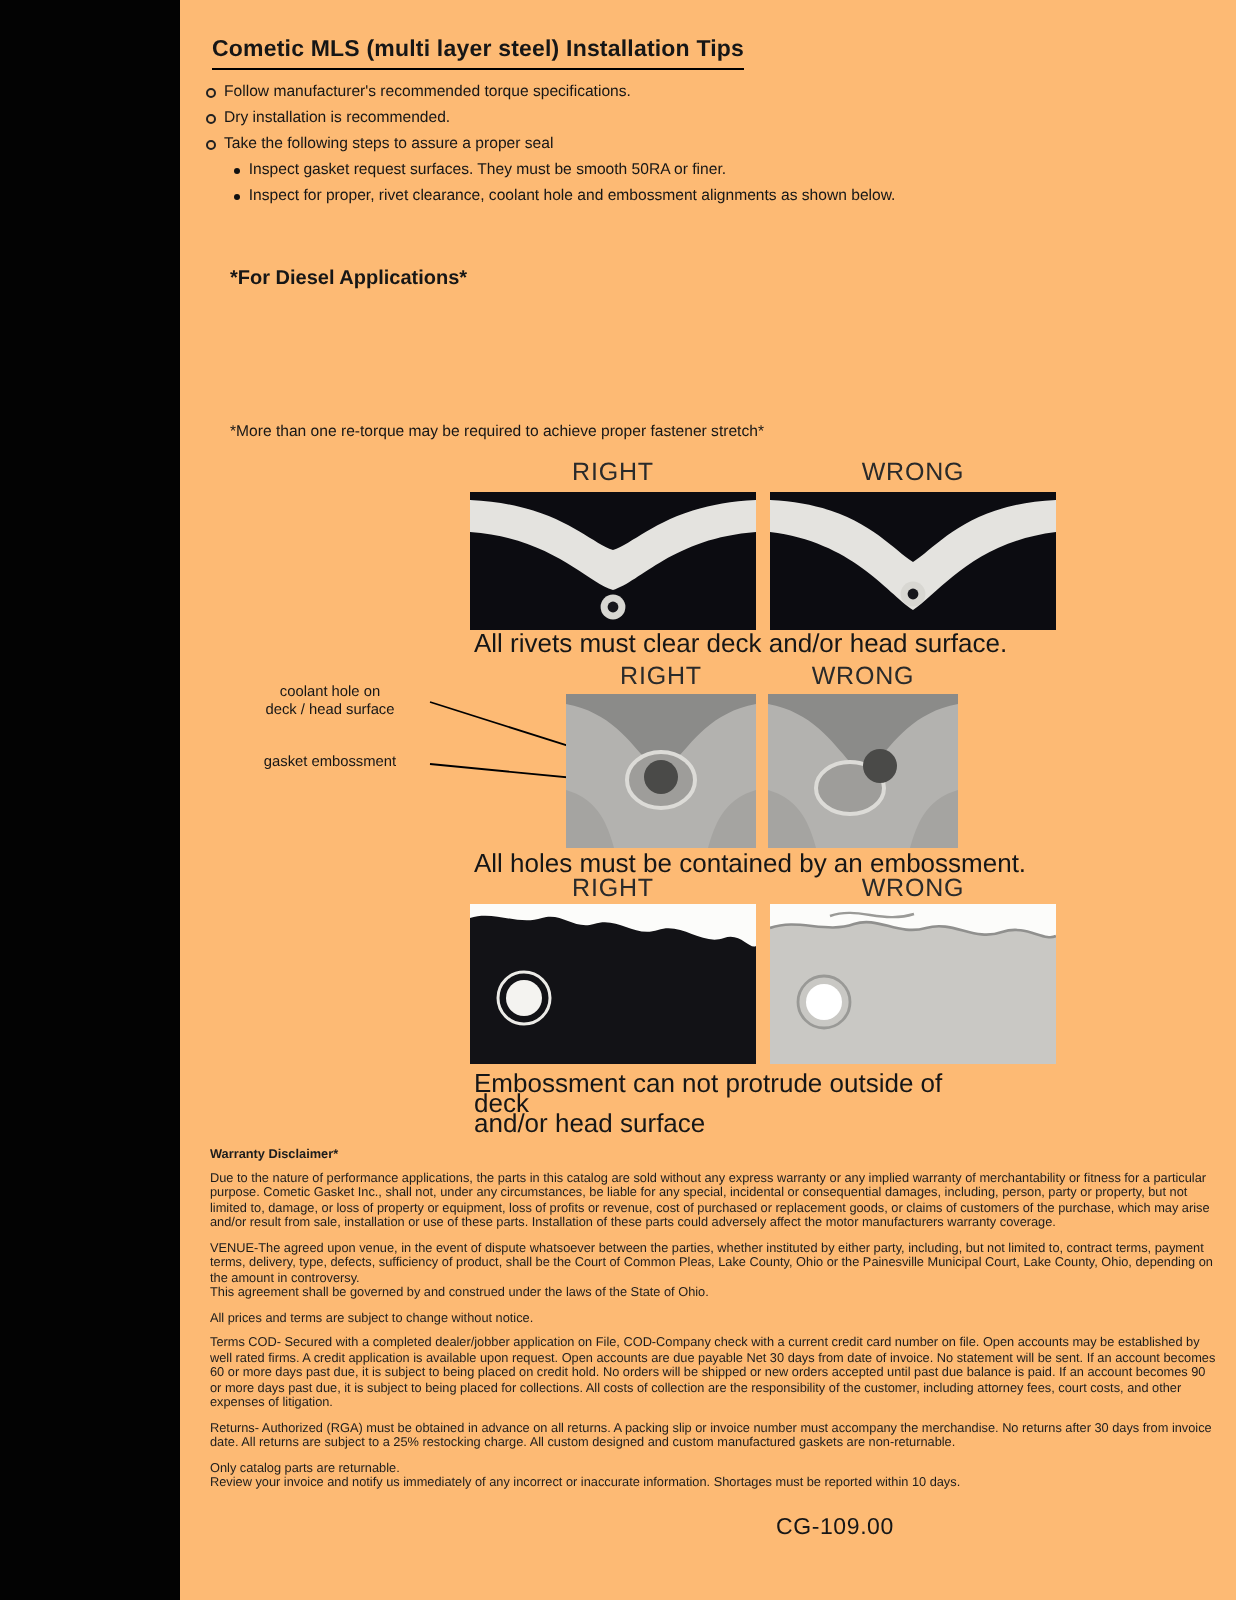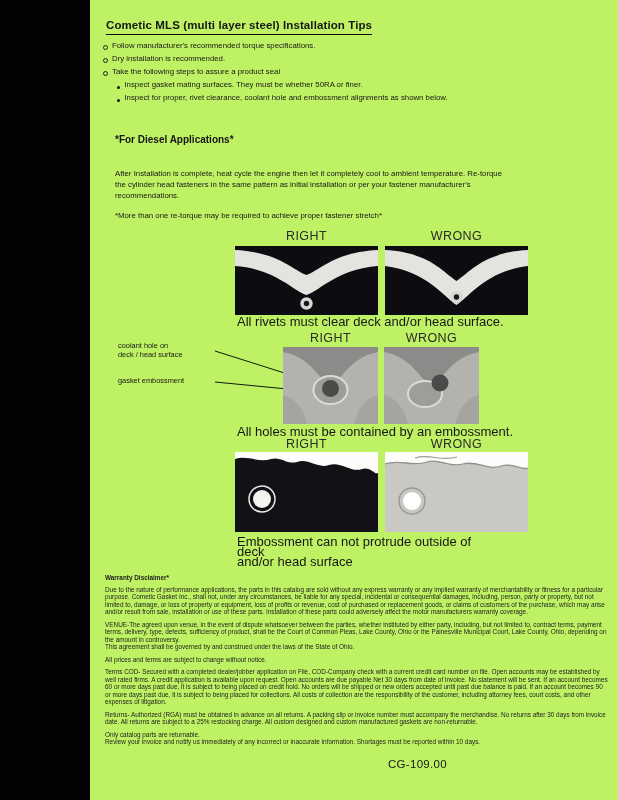--- a/index.html
+++ b/index.html
@@ -1,39 +1,39 @@
 <!DOCTYPE html>
 <html><head>
 <meta charset="utf-8">
 <style>
   html, body { margin:0; padding:0; }
   body { width:618px; height:800px; background:#ffffff; }
-  .page { position:relative; width:618px; height:800px; background:#bef264;
+  .page { position:relative; width:618px; height:800px; background:#fdba74;
           font-family:"Liberation Sans","DejaVu Sans",sans-serif; color:#161616; overflow:hidden; }
   .leftbar { position:absolute; left:0; top:0; width:90px; height:100%; background:#030303; }
   .abs { position:absolute; }
 
   .title { left:106px; top:19px; font-size:11.5px; font-weight:bold;
            border-bottom:1.3px solid #000; padding-bottom:2.5px; letter-spacing:0.1px; }
 
   .tips { left:103px; top:41px; width:505px; font-size:7.8px; line-height:9px; }
-  .tip-row { display:flex; align-items:flex-end; margin-bottom:4px; }
+  .tip-row { display:flex; align-items:center; margin-bottom:4px; }
   .cb { flex:0 0 auto; width:3px; height:3px; border:1px solid #222; border-radius:50%; margin:2px 4px 0 0; }
   .db { flex:0 0 auto; width:3.4px; height:3.4px; background:#111; border-radius:50%; margin:2.4px 4px 0 0; }
   .sub { margin-left:14px; }
 
   .diesel-head { left:115px; top:118px; font-size:10px; font-weight:bold;margin-top:16px; }
   .para { font-size:7.8px; line-height:10.8px; }
   .p1 { left:115px; top:136px; width:398px; }
   .p2 { left:115px; top:169px; width:398px; }
   .note { left:115px; top:211px; font-size:7.8px; }
 
   .rw { font-size:12.5px; color:#2a2a2a; text-align:center; letter-spacing:0.4px; }
   .caption { font-size:13px; line-height:9.8px; }
-  .callout { font-size:7.4px; line-height:8.8px; text-align:left; width:94px; }
+  .callout { font-size:7.4px; line-height:8.8px; text-align:center; width:94px; }
 
   .warranty { left:105px; top:574px; width:503px; font-size:6.4px; line-height:7.5px; color:#1c1c1c; }
   .warranty .w-head { font-weight:bold; margin-bottom:4px; }
   .warranty p { margin:0 0 5px 0; }
   .warranty p.tight { margin-bottom:0; }
 
   .footer { left:388px; top:758px; font-size:11.5px; letter-spacing:0.3px; }
   svg { display:block; }
 </style>
 </head>
@@ -48,34 +48,33 @@
     <div class="tip-row">
       <span class="cb"></span>
       <span>Follow manufacturer's recommended torque specifications.</span>
     </div>
     <div class="tip-row">
       <span class="cb"></span>
       <span>Dry installation is recommended.</span>
     </div>
     <div class="tip-row">
       <span class="cb"></span>
-      <span>Take the following steps to assure a product seal</span>
+      <span>Take the following steps to assure a proper seal</span>
     </div>
     <div class="tip-row sub">
       <span class="db"></span>
-      <span>Inspect gasket mating surfaces.  They must be whether 50RA or finer.</span>
+      <span>Inspect gasket request surfaces.  They must be smooth 50RA or finer.</span>
     </div>
     <div class="tip-row sub">
       <span class="db"></span>
       <span>Inspect for proper, rivet clearance, coolant hole and embossment alignments as shown below.</span>
     </div>
   </div>
 
   <div class="abs diesel-head">*For Diesel Applications*</div>
-  <div class="abs para p2">After Installation is complete, heat cycle the engine then let it completely cool to ambient temperature. Re-torque the cylinder head fasteners in the same pattern as initial installation or per your fastener manufacturer's recommendations.</div>
   <div class="abs note">*More than one re-torque may be required to achieve proper fastener stretch*</div>
 
   <div class="abs rw" style="left:235px; top:229px; width:143px;">RIGHT</div>
   <div class="abs rw" style="left:385px; top:229px; width:143px;">WRONG</div>
 
   <svg class="abs" style="left:235px; top:246px;" width="143" height="69" viewBox="0 0 143 69">
     <rect width="143" height="69" fill="#0c0c11"></rect>
     <path d="M0,4 C44,6 59,25 71.5,29 C84,25 99,6 143,4 L143,20 C102,23 85,45 71.5,49 C58,45 41,23 0,20 Z" fill="#e4e3df"></path>
     <circle cx="71.5" cy="57.5" r="6.2" fill="#d8d7d2"></circle>
     <circle cx="71.5" cy="57.5" r="2.7" fill="#17171c"></circle>

